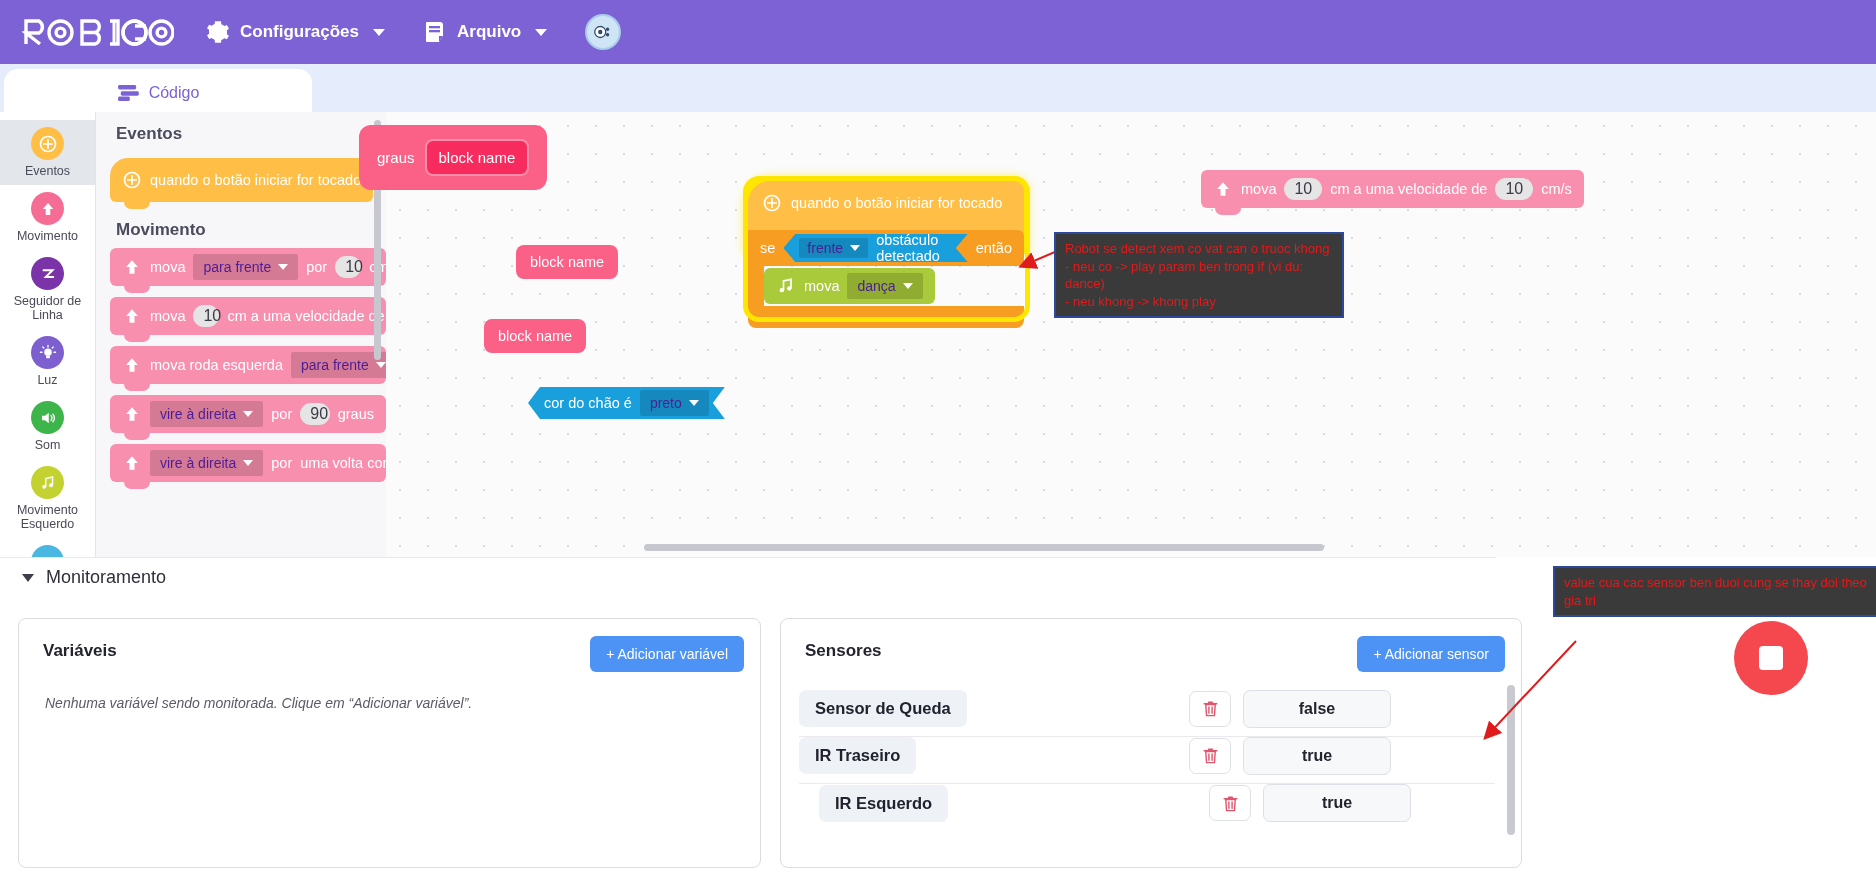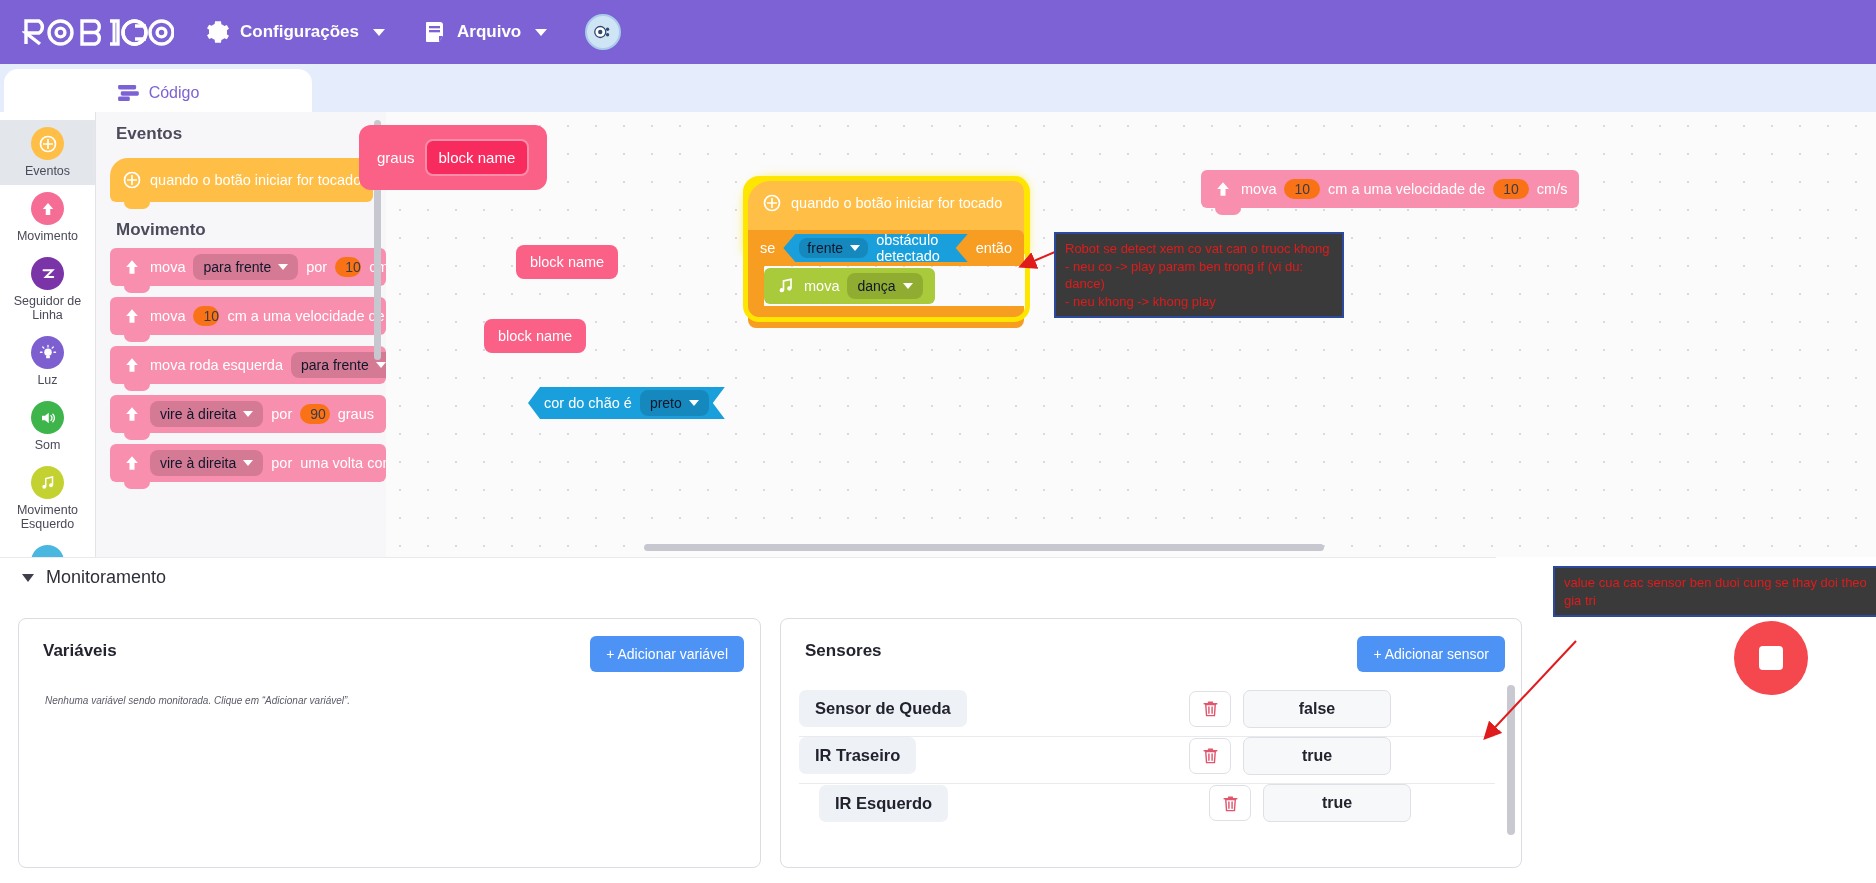--- a/index.html
+++ b/index.html
@@ -100,28 +100,28 @@
   .blk .notch {
     position: absolute; left: 14px; bottom: -7px;
     width: 26px; height: 8px; border-radius: 0 0 7px 7px;
     background: inherit;
   }
   .pink  { background: #f98fae; }
   .yellow{ background: #ffbf47; }
   .green { background: #a9ca3a; }
 
   .num-oval {
-    background: #f97316; color: #3b3b47; border-radius: 14px;
-    padding: 2px 10px; font-size: 14px; min-width: 26px;
+    background: #e5e5e5; color: #3b3b47; border-radius: 14px;
+    padding: 2px 10px; font-size: 16px; min-width: 26px;
     text-align: center; font-weight: normal;
   }
   .drop {
-    background: rgba(0,0,0,0.14); border-radius: 8px;
+    background: rgba(0,0,0,0.14); border-radius: 2px;
     padding: 5px 10px; display: inline-flex; align-items: center; gap: 7px;
-    font-size: 14px; color: #0f172a;
+    font-size: 14px; color: #4c1d95;
   }
   .drop .dc {
     width: 0; height: 0; border-left: 5px solid transparent;
     border-right: 5px solid transparent; border-top: 6px solid #fff;
   }
   .ico-wh {
     width: 20px; height: 20px; flex: 0 0 20px;
   }
 
   .canvas {
@@ -203,21 +203,21 @@
     position: absolute; left: 24px; top: 22px;
     font-size: 17px; font-weight: bold; color: #24242f;
   }
   .add-btn {
     position: absolute; right: 16px; top: 17px;
     background: #4d93f5; color: #fff; border: none; border-radius: 6px;
     padding: 10px 16px; font-size: 14px; cursor: pointer;
   }
   .empty-msg {
     position: absolute; left: 26px; top: 76px;
-    font-size: 10px; font-style: italic; color: #5b5b68;
+    font-size: 14px; font-style: italic; color: #5b5b68;
   }
   .sensor-row {
     position: absolute; left: 18px; right: 26px; height: 56px;
     display: flex; align-items: center;
     border-bottom: 1px solid #e9e9ee;
   }
   .sensor-name {
     background: #eef1f6; color: #22222e; border-radius: 7px;
     padding: 9px 16px; font-size: 16.5px; font-weight: bold;
   }

